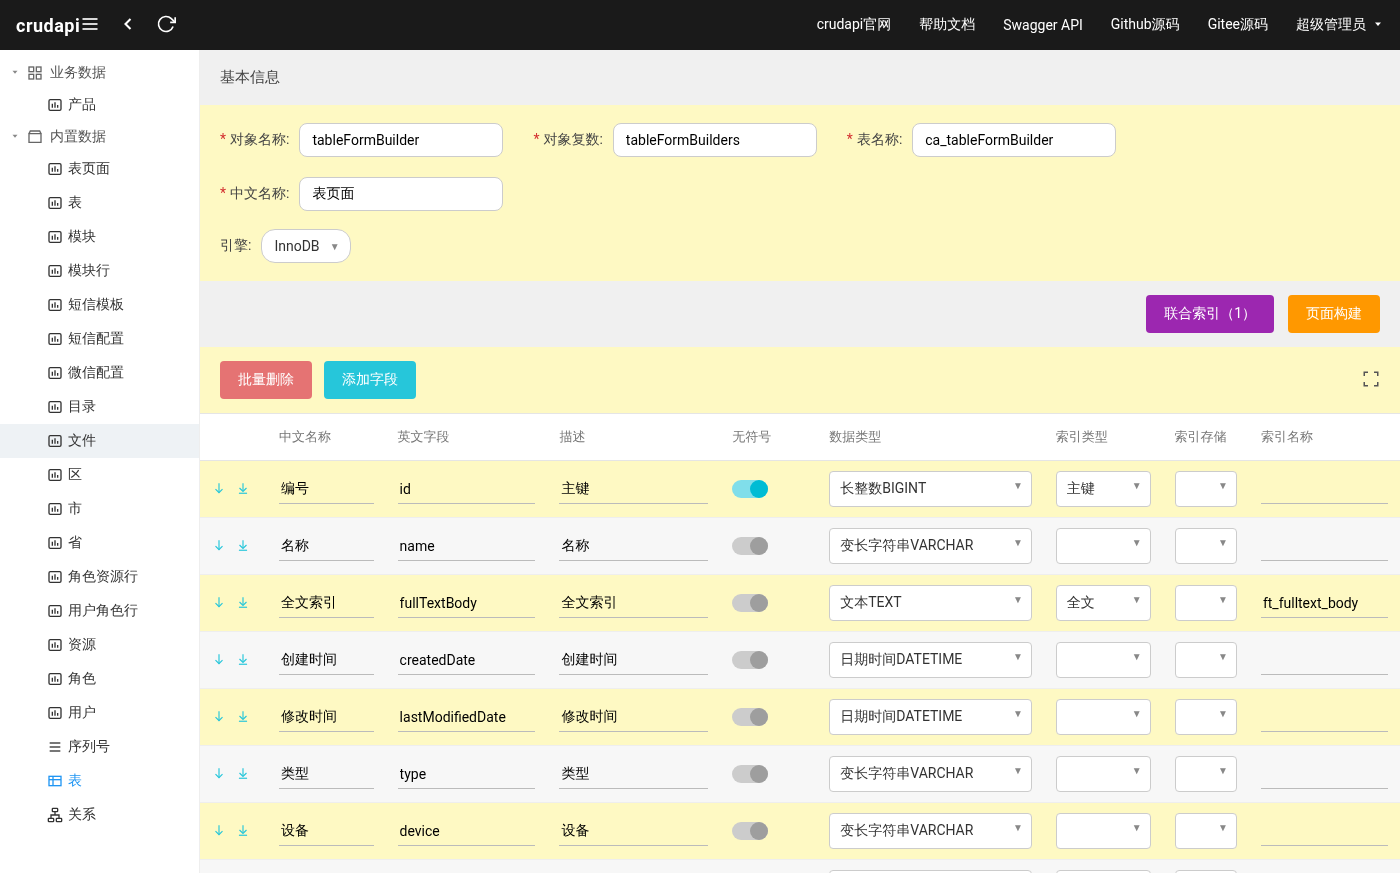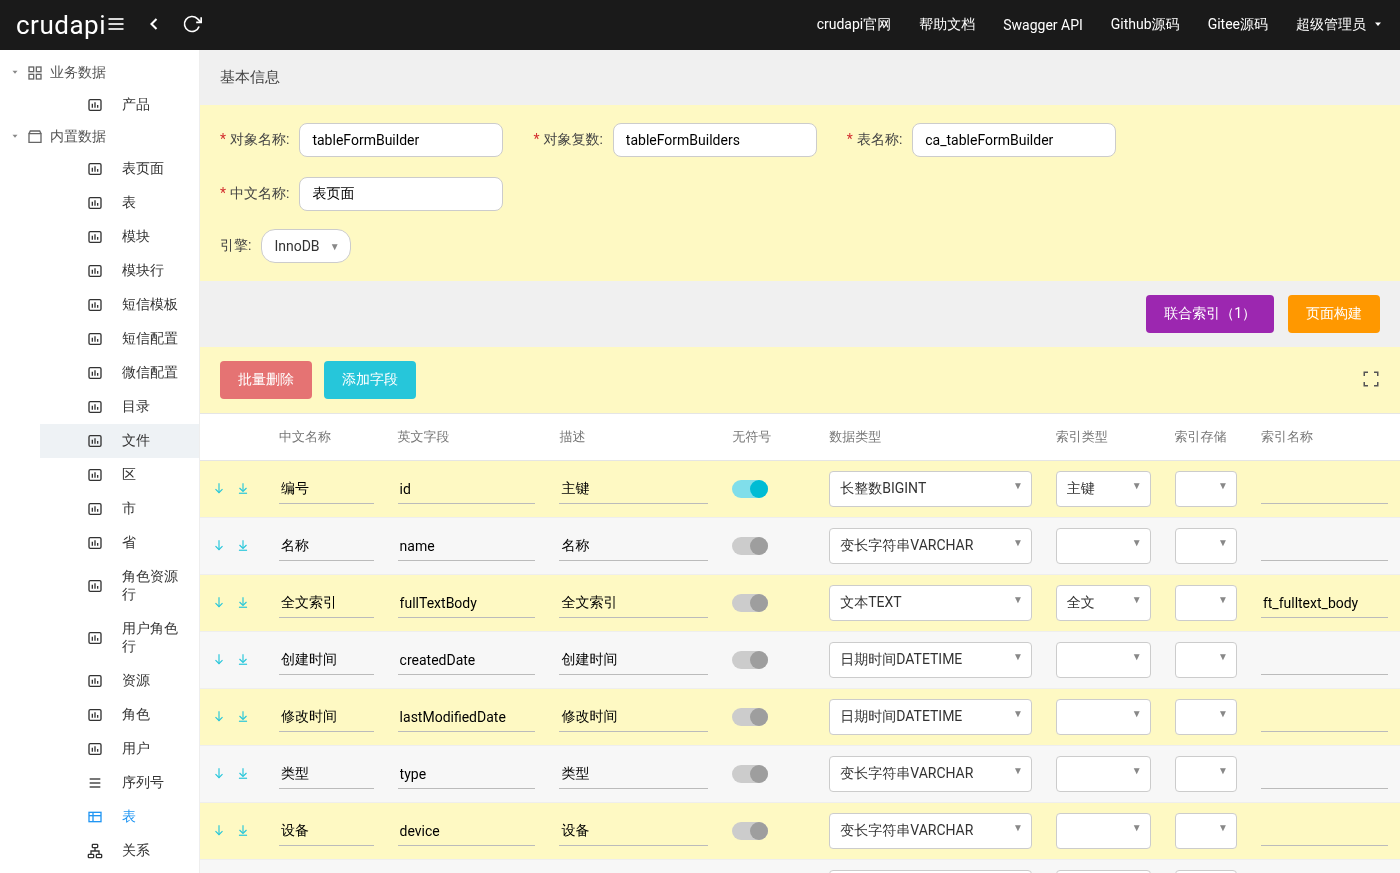--- a/index.html
+++ b/index.html
@@ -15,22 +15,22 @@
   }
   .topbar {
     background: #1a1a1a;
     color: #fff;
     height: 50px;
     display: flex;
     align-items: center;
     padding: 0 16px;
   }
   .logo {
-    font-size: 26px;
-    font-weight: 400;
+    font-size: 18px;
+    font-weight: 700;
     letter-spacing: 0.5px;
   }
   .topbar-icons {
     display: flex;
     gap: 18px;
     align-items: center;
   }
   .topbar-icons svg {
     cursor: pointer;
   }
@@ -71,23 +71,22 @@
   .side-group-header .caret {
     width: 10px;
     color: #888;
     font-size: 10px;
   }
   .side-item {
     display: flex;
     align-items: center;
     padding: 8px 10px 8px 46px;
     cursor: pointer;
-    gap: 18px;
+    gap: 4px;
     color: #333;
-    margin-left: 40px;
   }
   .side-item.active {
     background: #eef2f5;
   }
   .side-item.blue {
     color: #2196f3;
   }
   .side-icon {
     width: 18px;
     height: 18px;

